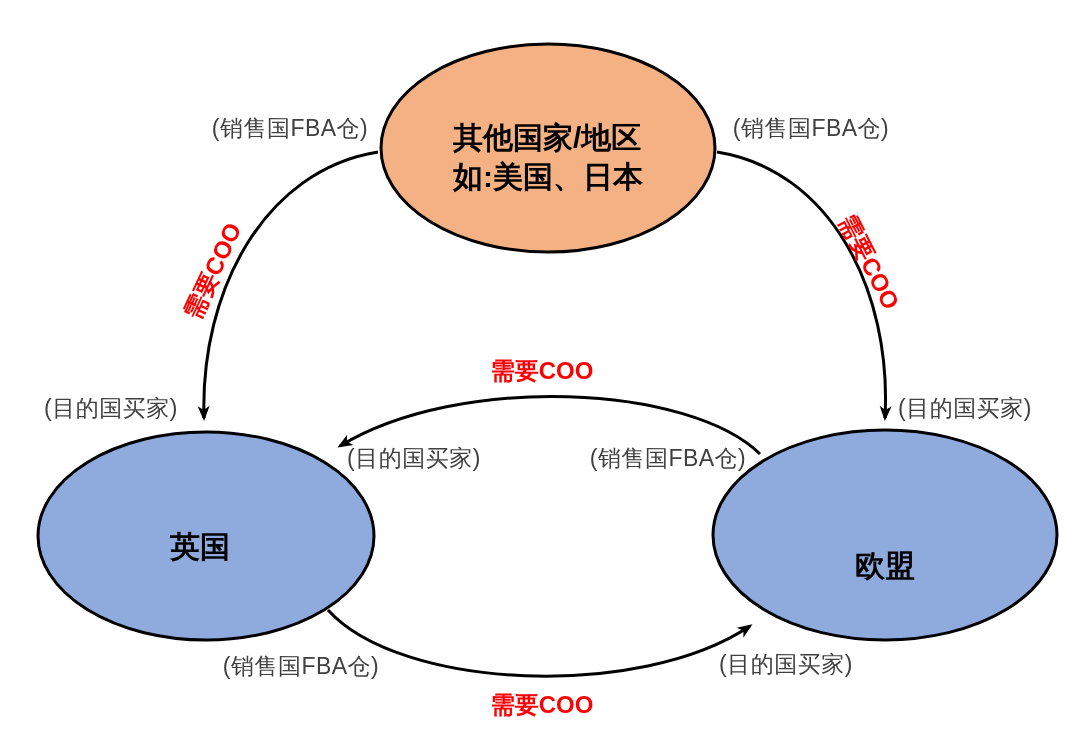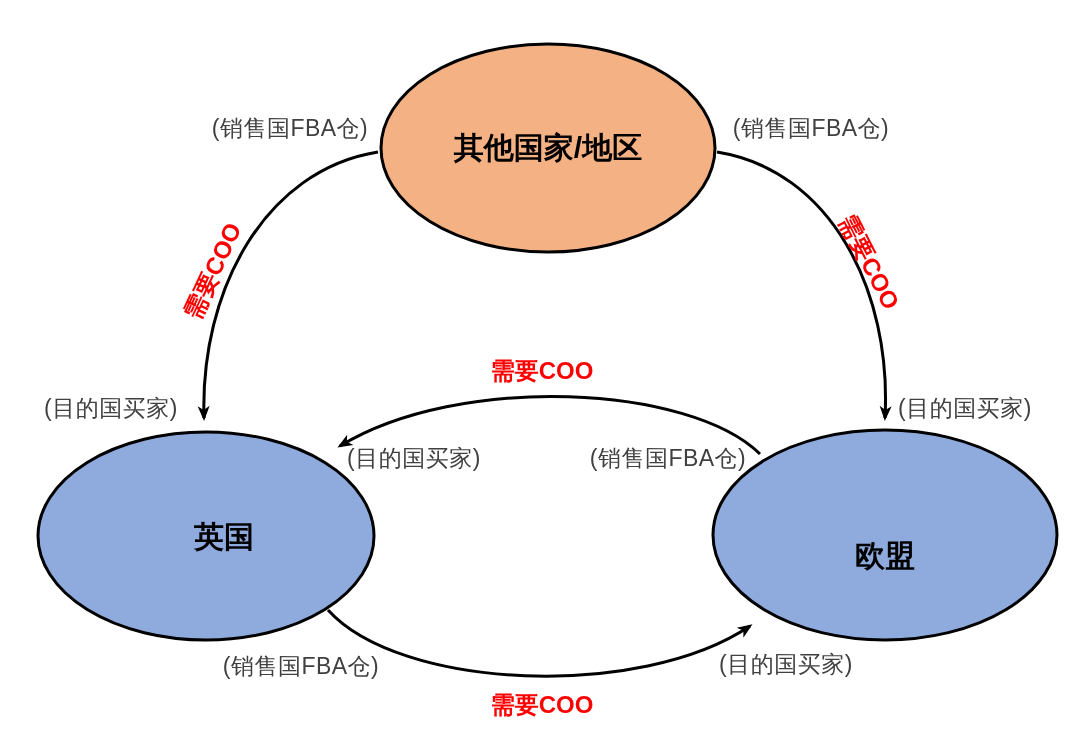--- a/index.html
+++ b/index.html
@@ -30,36 +30,37 @@
   .lbl.rot-left  { transform: translate(-50%, -50%) rotate(-65deg); }
   .lbl.rot-right { transform: translate(-50%, -50%) rotate(63deg); }
   .node-label {
     position: absolute;
     transform: translate(-50%, -50%);
     font-size: 30px;
     font-weight: 700;
     color: #000000;
     white-space: nowrap;
     line-height: 1.3;
+    margin-top: 10px;
   }
   
   #lbl-fba-topleft   { left: 290px;  top: 128px; }
   #lbl-fba-topright  { left: 811px;  top: 128px; }
   #lbl-coo-left      { left: 213px;  top: 271px; }
   #lbl-coo-right     { left: 869px;  top: 262px; }
   #lbl-dest-uk       { left: 111px;  top: 408px; }
   #lbl-dest-eu       { left: 965px;  top: 408px; }
   #lbl-coo-mid-top   { left: 542px;  top: 371px; }
   #lbl-dest-mid      { left: 414px;  top: 458px; }
   #lbl-fba-mid       { left: 668px;  top: 458px; }
   #lbl-fba-bottom    { left: 301px;  top: 666px; }
   #lbl-dest-bottom   { left: 786px;  top: 664px; }
   #lbl-coo-bottom    { left: 542px;  top: 705px; }
   #node-label-other  { left: 548px;  top: 147px; }
-  #node-label-uk     { left: 224px;  top: 536px; }
+  #node-label-uk     { left: 200px;  top: 536px; }
   #node-label-eu     { left: 885px;  top: 555px; }
 </style>
 </head>
 <body>
 
 <div id="canvas">
 
   <svg id="diagram-svg" width="1080" height="751" viewBox="0 0 1080 751">
     <defs>
       <marker id="arrowhead" markerUnits="userSpaceOnUse" markerWidth="18" markerHeight="14" refX="13" refY="7" orient="auto">
@@ -72,20 +73,21 @@
     <path d="M 760 454 C 690 385, 460 373, 340 446" fill="none" stroke="#000000" stroke-width="3" marker-end="url(#arrowhead)"></path>
     <path d="M 328 610 C 400 690, 640 700, 750 626" fill="none" stroke="#000000" stroke-width="3" marker-end="url(#arrowhead)"></path>
 
     <ellipse cx="548" cy="148" rx="167" ry="104" stroke="#000000" stroke-width="3" fill="#F4B183"></ellipse>
     <ellipse cx="206" cy="536" rx="168" ry="104" stroke="#000000" stroke-width="3" fill="#8FAADC"></ellipse>
     <ellipse cx="885" cy="535" rx="172" ry="105" stroke="#000000" stroke-width="3" fill="#8FAADC"></ellipse>
   </svg>
 
   <div class="node-label" id="node-label-other">
     <div>其他国家/地区</div>
+    <div>如:美国、日本</div>
   </div>
   <div class="node-label" id="node-label-uk">英国</div>
   <div class="node-label" id="node-label-eu">欧盟</div>
 
   <div class="lbl" id="lbl-fba-topleft">(销售国FBA仓)</div>
   <div class="lbl red rot-left" id="lbl-coo-left">需要COO</div>
   <div class="lbl" id="lbl-dest-uk">(目的国买家)</div>
 
   <div class="lbl" id="lbl-fba-topright">(销售国FBA仓)</div>
   <div class="lbl red rot-right" id="lbl-coo-right">需要COO</div>

